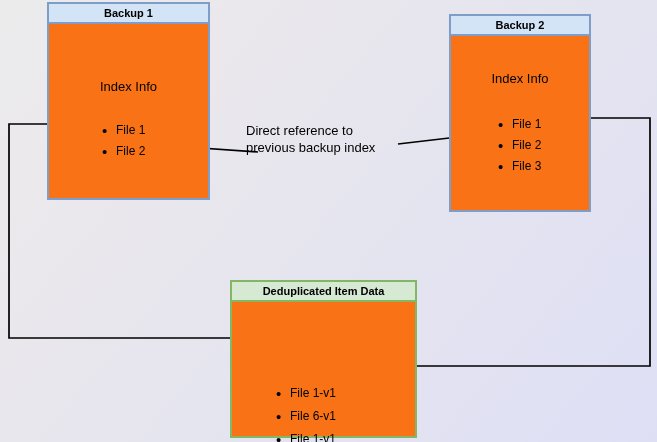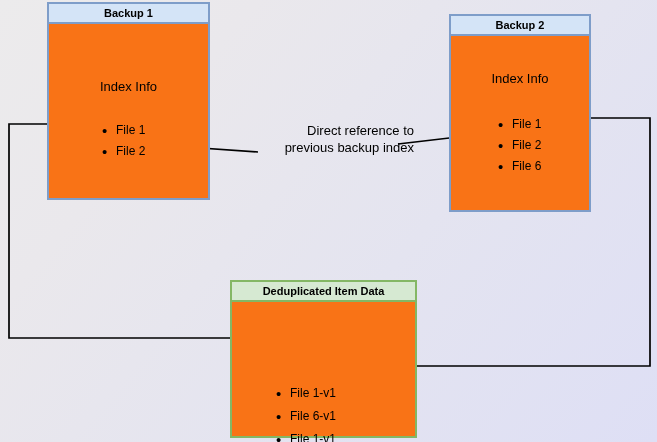--- a/index.html
+++ b/index.html
@@ -102,21 +102,21 @@
     left: 230px;
     top: 280px;
     width: 187px;
     height: 158px;
   }
   #dedup .item-list { left: 44px; top: 44px; margin-top: 36px; }
   #dedup .item-list li { line-height: 23px; }
   #dedup .item-list li::before { line-height: 23px; }
   .edge-label {
     position: absolute;
-    text-align: right;
+    text-align: left;
     font-size: 13px;
     line-height: 17px;
     color: #000;
     white-space: pre;
   }
   #center-label {
     left: 246px;
     top: 122px;
     width: 168px;
   }
@@ -159,21 +159,21 @@
   </div>
 </div>
 
 <div class="box blue" id="backup2">
   <div class="box-header">Backup 2</div>
   <div class="box-body">
     <div class="index-label">Index Info</div>
     <ul class="item-list">
       <li>File 1</li>
       <li>File 2</li>
-      <li>File 6</li>
+      <li>File 3</li>
     </ul>
   </div>
 </div>
 
 <div class="box green" id="dedup">
   <div class="box-header">Deduplicated Item Data</div>
   <div class="box-body">
     <ul class="item-list">
       <li>File 1-v1</li>
       <li>File 6-v1</li>

